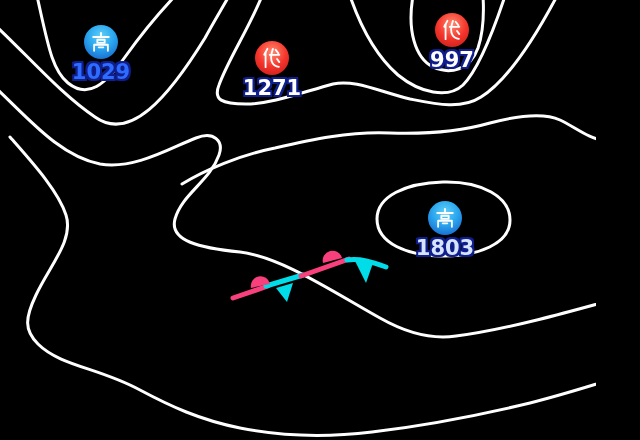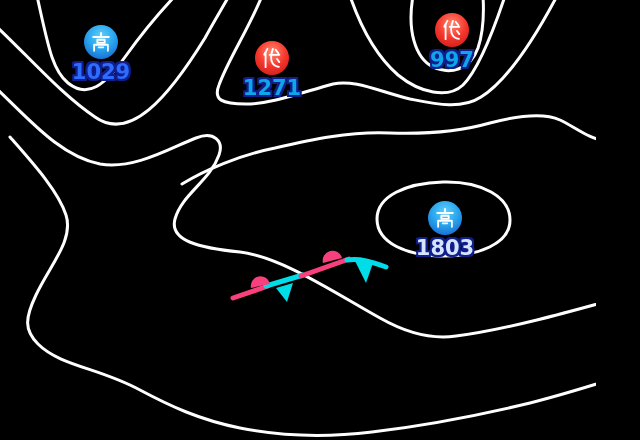--- a/index.html
+++ b/index.html
@@ -16,21 +16,21 @@
   .pc.high .circle{background:radial-gradient(circle at 50% 32%,#5fd0f8 0%,#2aa6ef 45%,#1256c4 100%);}
   .pc.low  .circle{background:radial-gradient(circle at 50% 32%,#ff8a70 0%,#f5352b 50%,#c01818 100%);}
   .plabel{
     position:absolute;left:-60px;top:18px;width:120px;text-align:center;
     font-size:21px;font-weight:bold;line-height:24px;
     text-shadow:
       -2px 0 0 #101f8c, 2px 0 0 #101f8c, 0 -2px 0 #101f8c, 0 2px 0 #101f8c,
       -2px -2px 0 #101f8c, 2px -2px 0 #101f8c, -2px 2px 0 #101f8c, 2px 2px 0 #101f8c;
   }
   .plabel.blue{color:#2e6bff;}
-  .plabel.white{color:#0ea5e9;}
+  .plabel.white{color:#ffffff;}
   .plabel.paleblue{color:#d6e4ff;}
   .glyph{width:22px;height:22px;}
   .glyph path,.glyph rect{stroke:#ffffff;stroke-width:2;fill:none;stroke-linecap:round;stroke-linejoin:round;}
 </style>
 </head>
 <body>
 
 <div class="stage">
 
   <svg class="layer" width="640" height="440" viewBox="0 0 640 440">

